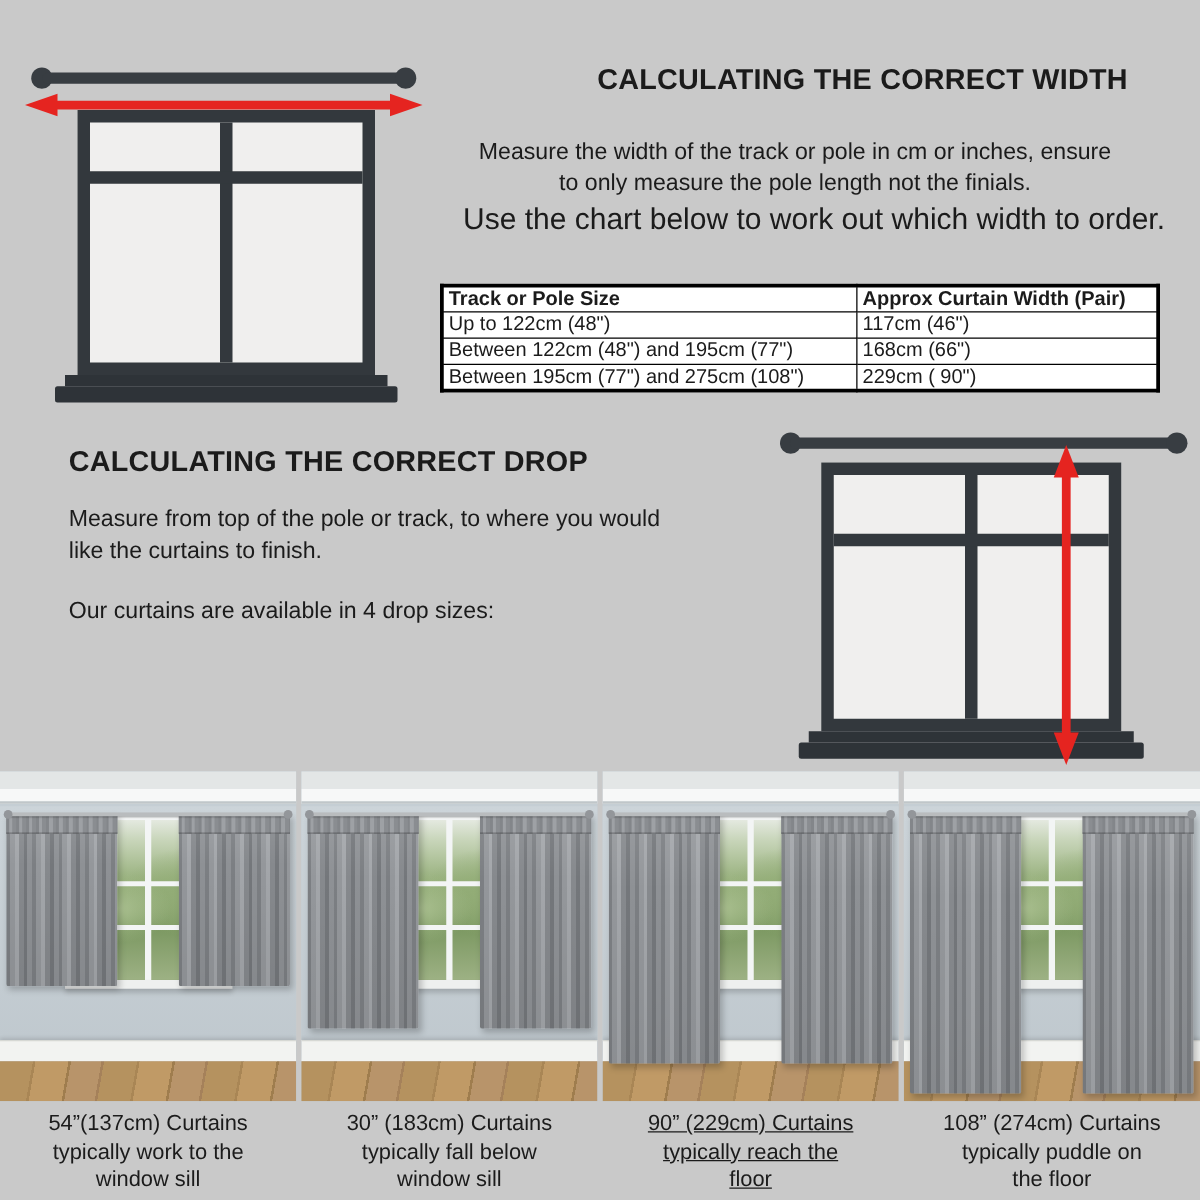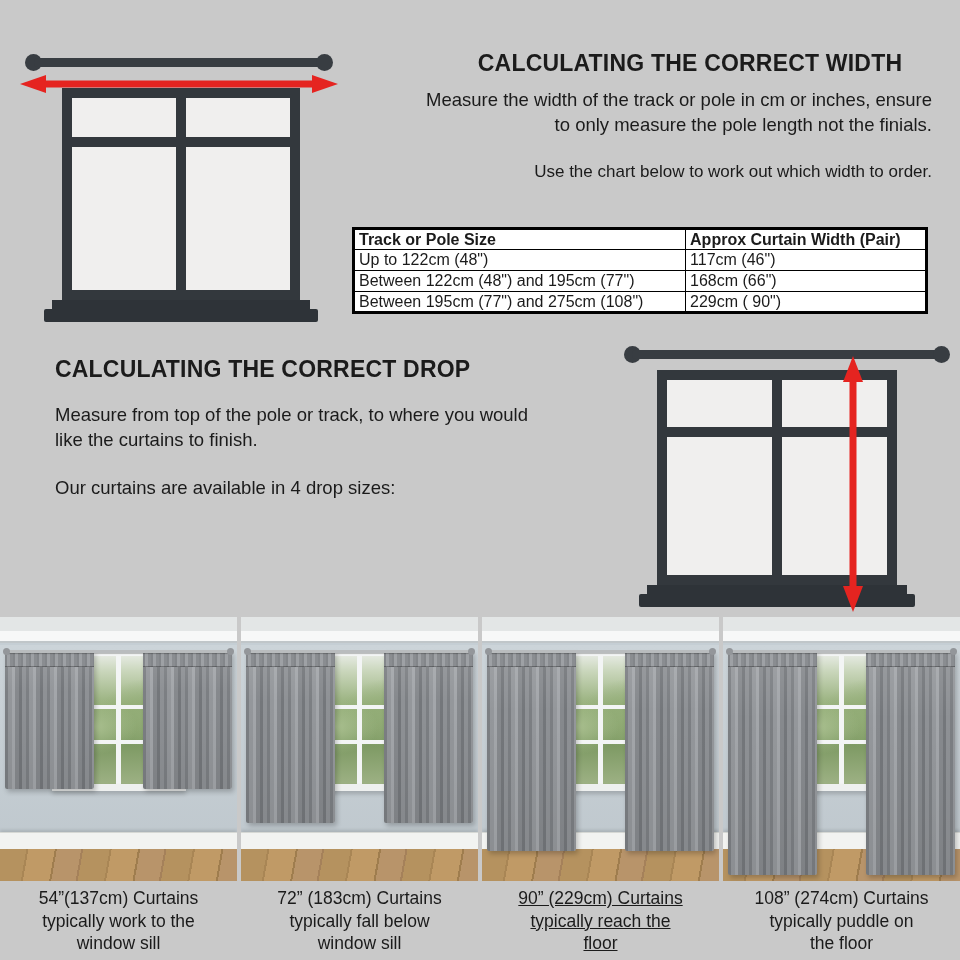--- a/index.html
+++ b/index.html
@@ -35,23 +35,23 @@
   .illus-drop  .sill.s1{left:25px;top:247px;width:260px;height:9px;}
   .illus-drop  .sill.s2{left:17px;top:256px;width:276px;height:13px;border-radius:2px;}
   .arrow-h{position:absolute;left:0;top:28px;width:322px;height:22px;}
   .arrow-v{position:absolute;left:218px;top:16px;width:26px;height:260px;}
   .arrow-h line,.arrow-v line{stroke:var(--accent-red);stroke-width:7;}
   .arrow-h polygon,.arrow-v polygon{fill:var(--accent-red);}
 
   
   .w-title{position:absolute;left:445px;top:50px;width:490px;text-align:center;
            font-size:23px;font-weight:bold;letter-spacing:.2px;}
-  .w-para{position:absolute;left:340px;right:28px;top:87px;text-align:right;
+  .w-para{position:absolute;left:340px;right:28px;top:108px;text-align:center;
           font-size:18.5px;line-height:25px;}
-  .w-note{position:absolute;right:28px;top:162px;font-size:17px;}
+  .w-note{position:absolute;right:28px;top:162px;font-size:24px;}
 
   
   .size-table{position:absolute;left:352px;top:227px;width:576px;border-collapse:collapse;
               background:var(--table-bg);font-size:16px;}
   .size-table th,.size-table td{border:1.5px solid #000;height:21px;padding:0 4px;
               text-align:left;white-space:nowrap;font-weight:normal;}
   .size-table th{font-weight:bold;}
   .size-table{border:3px solid #000;}
   .size-table .c1{width:334px;margin-left:32px;} .size-table .c2{width:242px;}
 
@@ -263,21 +263,21 @@
         <i class="dot dr"></i>
       </div>
   </div>
 
   <div class="caption pos1">
     <div>54”(137cm) Curtains</div>
     <div>typically work to the</div>
     <div>window sill</div>
   </div>
   <div class="caption pos2">
-    <div>72” (183cm) Curtains</div>
+    <div>30” (183cm) Curtains</div>
     <div>typically fall below</div>
     <div>window sill</div>
   </div>
   <div class="caption pos3">
     <div>90” (229cm) Curtains</div>
     <div>typically reach the</div>
     <div>floor</div>
   </div>
   <div class="caption pos4">
     <div>108” (274cm) Curtains</div>

